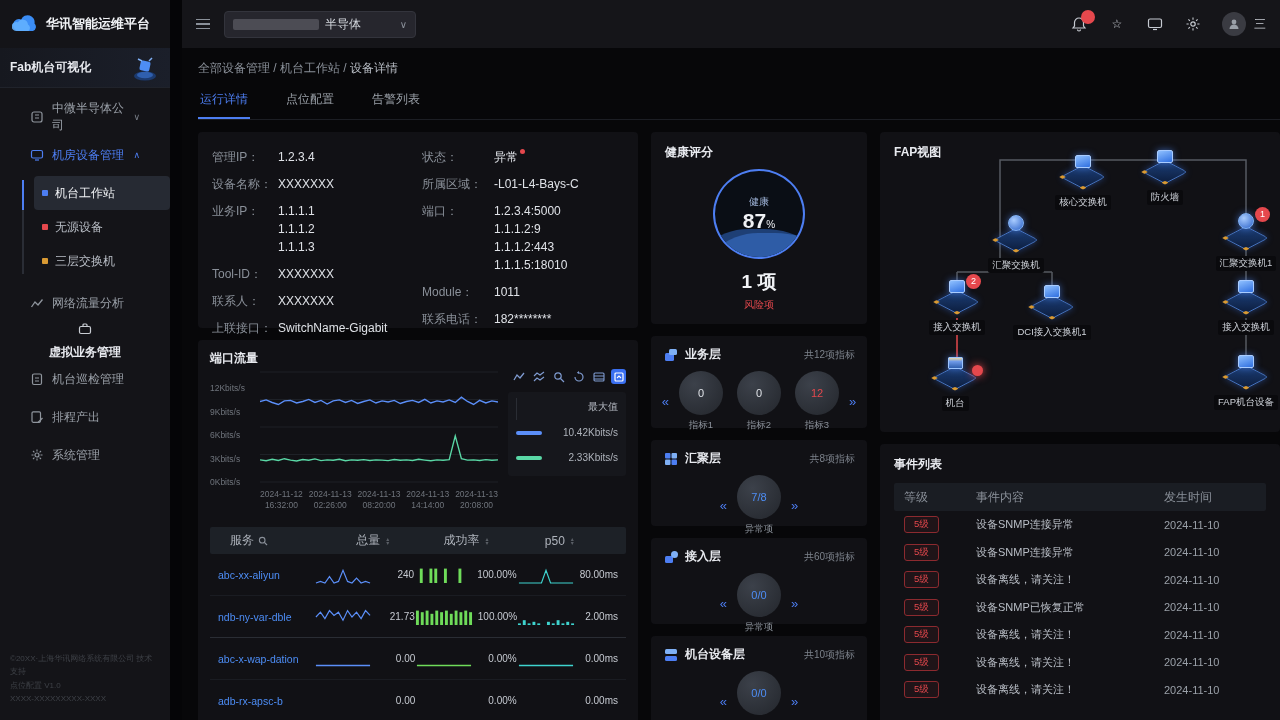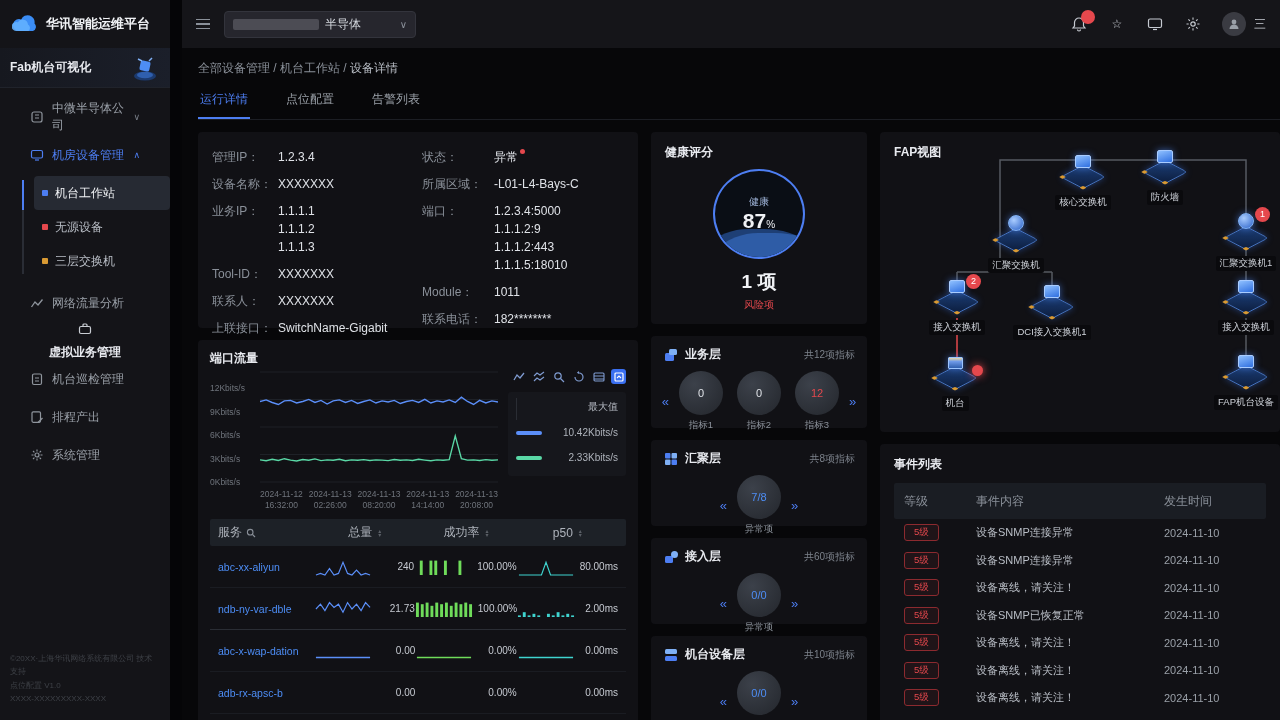--- a/index.html
+++ b/index.html
@@ -83,21 +83,21 @@
   .toolbox { display:flex; justify-content:flex-end; gap:5px; margin-bottom:8px; }
   .tbx { width:15px; height:15px; display:flex; align-items:center; justify-content:center; cursor:pointer; }
   .tbx.save { background:#3a6ff0; border-radius:3px; }
   .legend-box { background:#16171c; border-radius:3px; padding:6px 8px; }
   .legend-head { text-align:right; color:#aeb3bb; font-size:10px; border-left:1px solid #2a2d34; padding:2px 0 6px 8px; }
   .legend-row { display:flex; align-items:center; justify-content:space-between; padding:7px 0; }
   .legend-swatch { width:26px; height:4px; border-radius:2px; }
   .legend-val { color:#aeb3bb; font-size:10px; }
 
   .svc-table { margin-top:8px; }
-  .svc-head { display:flex; align-items:center; background:#1d2127; border-radius:2px; height:27px; padding:0 8px; color:#aeb3bb; }
+  .svc-head { display:flex; align-items:center; background:#1d2127; border-radius:2px; height:27px; padding:0 20px; color:#aeb3bb;margin-top:8px; }
   .svc-head .hcell { display:flex; align-items:center; gap:4px; }
   .sorter { display:flex; flex-direction:column; font-size:6px; line-height:4px; color:#5a5f66; margin-left:2px; }
   .svc-row { display:flex; align-items:center; height:42px; padding:0 8px; border-bottom:1px solid #1a1c22; }
   .svc-row:nth-child(3) { border-bottom:1px solid #2a2d34; }
   .svc-name { width:96px; color:#4d8df5; font-size:10.5px; cursor:pointer; overflow:hidden; white-space:nowrap; }
   .metric { flex:1; display:flex; align-items:center; gap:5px; }
   .spark { width:58px; height:18px; flex-shrink:0; }
   .mval { flex:1; text-align:right; color:#c6cad1; font-size:10px; }
   .hc-name { width:96px; } .hc-m { flex:1; display:flex; justify-content:center; }
 
@@ -143,21 +143,21 @@
     border-radius:4px; transform:scaleY(.52) rotate(45deg); box-shadow:0 0 9px rgba(60,120,240,.45); position:relative; }
   .tbase:before,.tbase:after { content:""; position:absolute; width:5px; height:5px; background:#d99a33; border-radius:1px; }
   .tbase:before { left:-2px; bottom:-2px; } .tbase:after { right:-2px; bottom:-2px; }
   .tlabel { margin-top:2px; font-size:9.5px; color:#cfd3da; background:#0a0a0d; padding:1px 4px; border-radius:2px; white-space:nowrap; z-index:3; }
   .tbadge { position:absolute; top:-6px; right:8px; min-width:15px; height:15px; border-radius:8px; background:#e5484d;
     color:#fff; font-size:9px; line-height:15px; text-align:center; z-index:4; }
   .alarm-dot { position:absolute; right:4px; top:8px; width:11px; height:11px; border-radius:50%; background:#e5484d; box-shadow:0 0 8px #e5484d; z-index:4; }
 
   
   .events-card { flex:1; display:flex; flex-direction:column; padding:12px 14px 6px; }
-  .ev-head { display:flex; align-items:center; background:#1a1d23; height:36px; margin-top:10px; padding:0 10px; color:#8a9099; border-radius:2px; }
+  .ev-head { display:flex; align-items:center; background:#1a1d23; height:28px; margin-top:10px; padding:0 10px; color:#8a9099; border-radius:2px; }
   .ev-row { display:flex; align-items:center; height:27.5px; padding:0 10px; }
   .ev-c1 { width:72px; } .ev-c2 { flex:1; } .ev-c3 { width:92px; }
   .ev-badge { display:inline-block; border:1px solid #8c2a2f; color:#e5484d; background:rgba(229,72,77,.07);
     border-radius:3px; font-size:9.5px; padding:1px 9px; }
   .ev-content { color:#b9bec6; font-size:11px; } .ev-time { color:#9aa0a8; font-size:11px; }
 </style>
 </head>
 <body>
 
 <div class="app">

